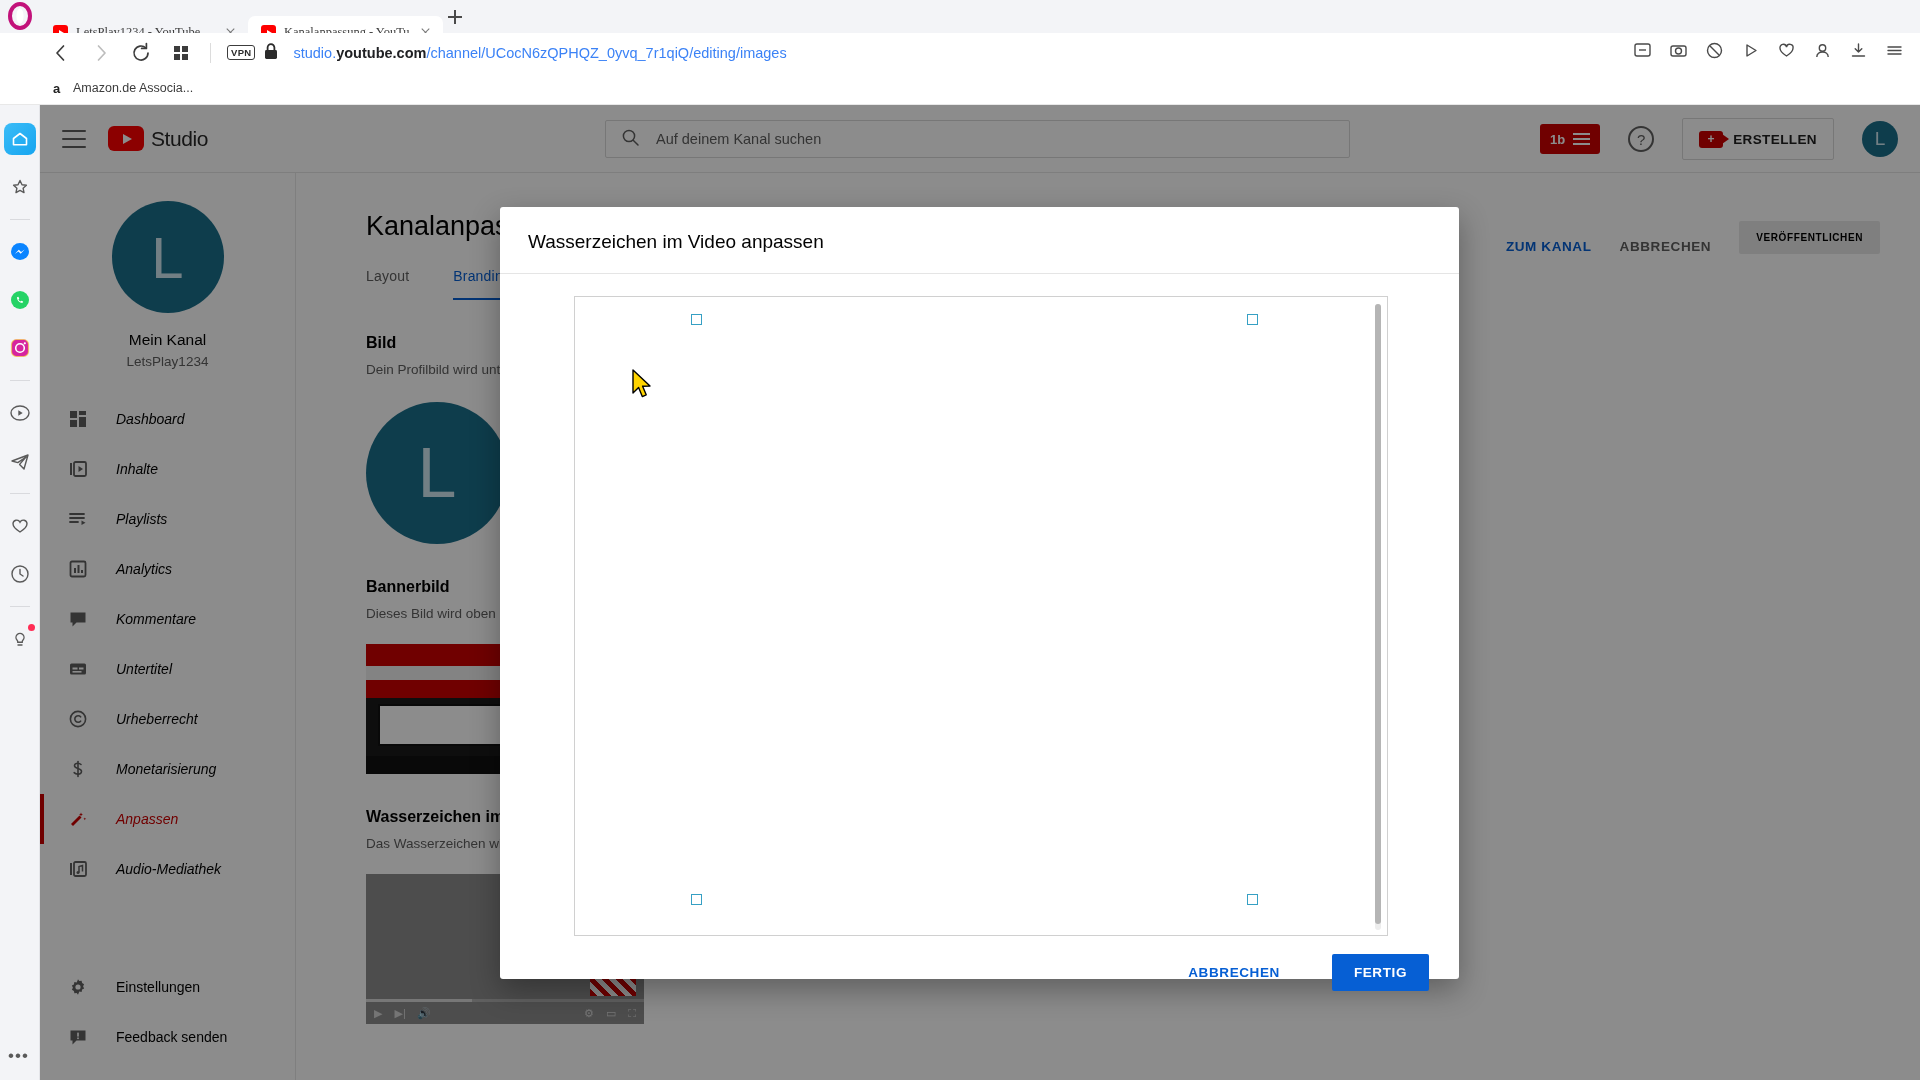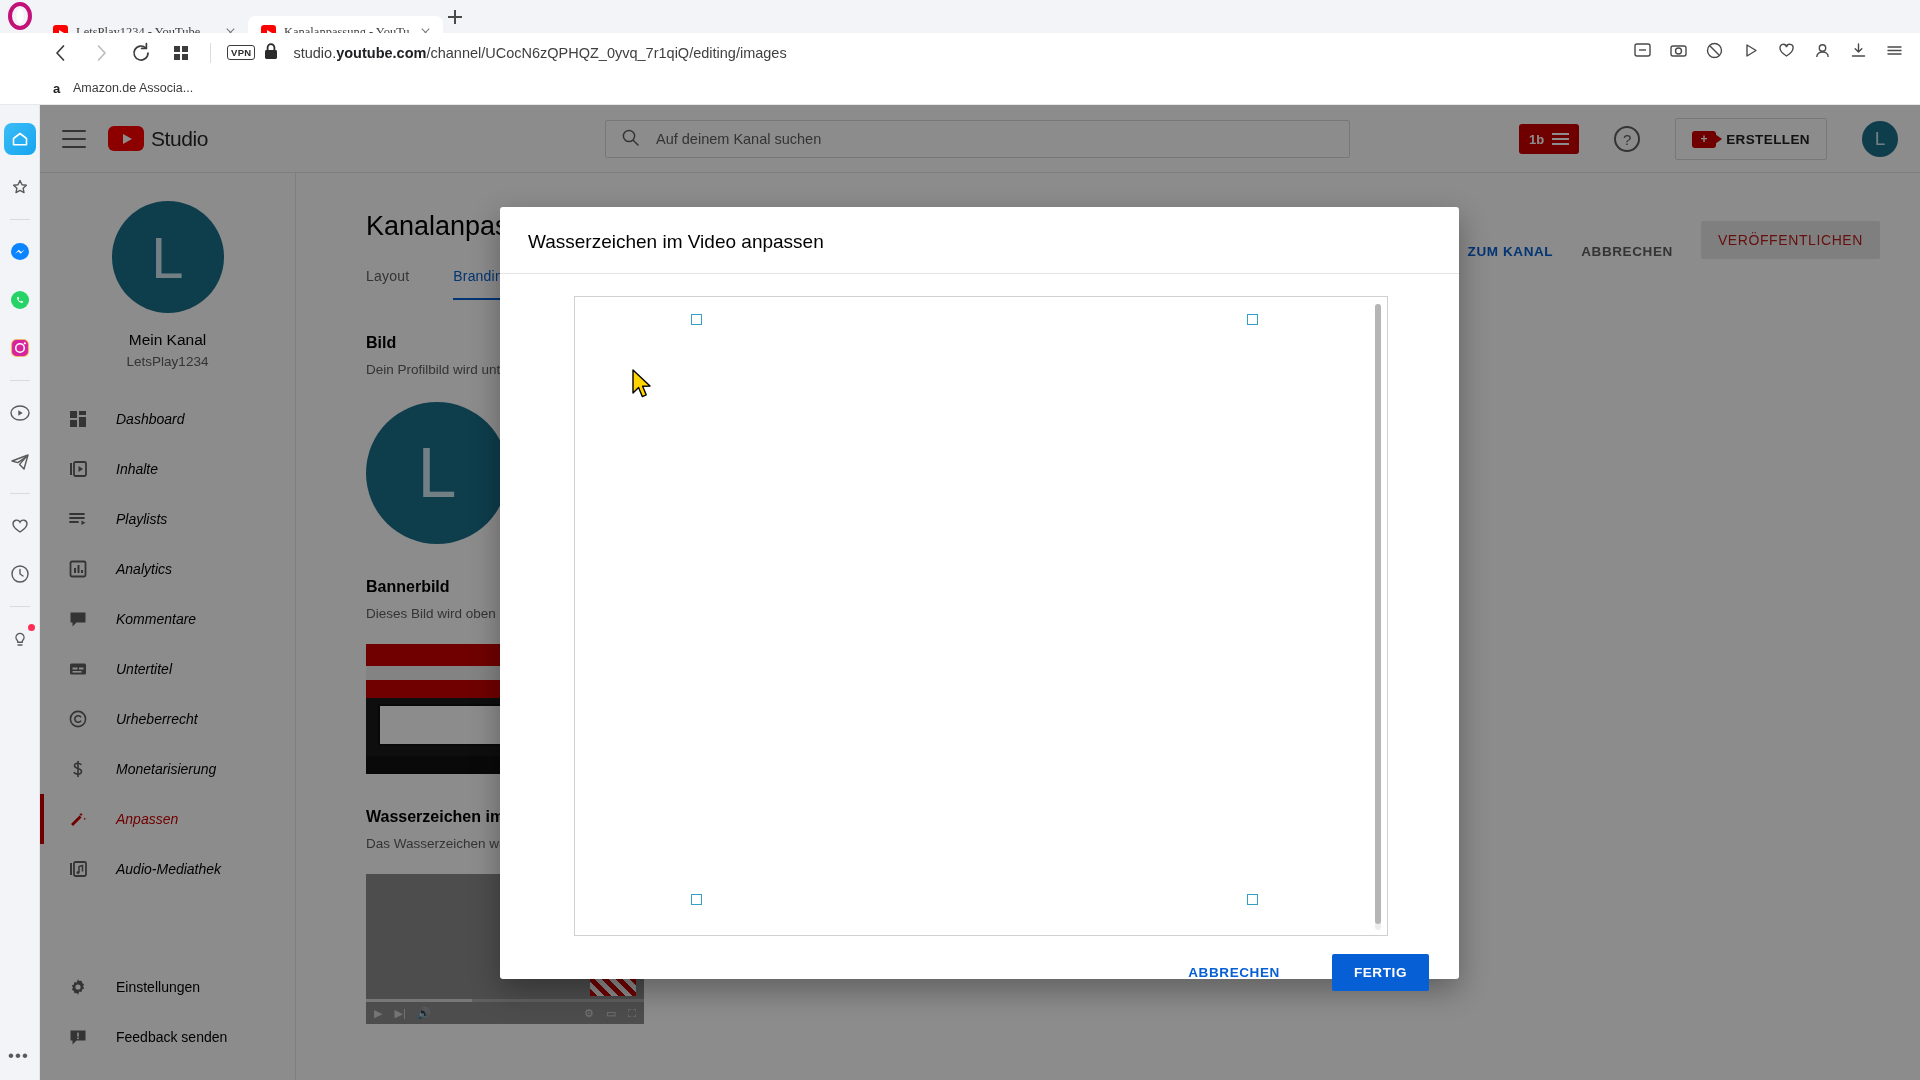--- a/index.html
+++ b/index.html
@@ -68,21 +68,21 @@
   .url-area {
     flex: 1 1 auto; display: flex; align-items: center; gap: 9px;
     font-size: 14.5px; color: #5f6368; overflow: hidden; white-space: nowrap;
   }
   .vpn-badge {
     border: 1.4px solid #3c3c3c; border-radius: 3px; padding: 0 3px;
     font-size: 9.5px; font-weight: bold; color: #2b2b2b; letter-spacing: .3px;
     line-height: 13px;
   }
   .url-host { color: #202124; font-weight: bold; }
-  .url-path { color: #404040; }
+  .url-path { color: #3b82f6; }
   .chrome-icons { display: flex; align-items: center; gap: 17px; padding-right: 16px; }
 
   .bookmarkbar {
     position: absolute; left: 0; top: 72px; width: 1920px; height: 33px;
     background: #ffffff; display: flex; align-items: center; padding-left: 48px; gap: 8px;
     font-size: 12.5px; color: #3c3c3c; border-bottom: 1px solid #e8e8e8;
   }
   .amz { width: 17px; height: 17px; display:flex; align-items:center; justify-content:center;
          font-weight: bold; font-size: 13px; color: #222; }
 
@@ -123,21 +123,21 @@
   .yt-search {
     position: absolute; left: 565px; top: 15px; width: 745px; height: 38px;
     border: 1px solid #d9d9d9; border-radius: 2px; display: flex; align-items: center; gap: 16px;
     padding-left: 15px; background: #fff;
   }
   .yt-search input {
     border: 0; outline: 0; font-size: 14.5px; color: #606060; width: 600px;
     font-family: "Liberation Sans", sans-serif; background: transparent;
   }
   .yt-search input::placeholder { color: #606060; }
-  .header-right { position: absolute; right: 22px; top: 0; height: 68px; display: flex; align-items: center; gap: 35px; }
+  .header-right { position: absolute; right: 22px; top: 0; height: 68px; display: flex; align-items: center; gap: 28px; }
   .red-chip {
     background: #cc0000; color: #fff; border-radius: 3px; height: 30px; padding: 0 10px;
     display: flex; align-items: center; gap: 8px; font-size: 13px; font-weight: bold;
   }
   .chip-lines { display:flex; flex-direction: column; gap: 3px; }
   .chip-lines i { display:block; width: 17px; height: 2px; background: #fff; }
   .help-icon { width: 26px; height: 26px; border: 2px solid #606060; border-radius: 50%;
     display:flex; align-items:center; justify-content:center; font-size: 15px; color:#606060; }
   .create-btn {
     height: 42px; border: 1px solid #d9d9d9; border-radius: 2px; display: flex; align-items: center;
@@ -177,21 +177,21 @@
   }
   .nav-bottom { position: absolute; left: 0; bottom: 18px; width: 100%; }
 
   
   .yt-main { position: absolute; left: 256px; top: 68px; width: 1624px; height: 907px; background: #fff; padding: 38px 0 0 70px; }
   .page-title { font-size: 27px; color: #030303; }
   .page-actions { position: absolute; right: 40px; top: 48px; display: flex; align-items: flex-end; gap: 28px; }
   .link-btn { font-size: 13.5px; font-weight: bold; letter-spacing: .6px; color: #065fd4; }
   .text-btn { font-size: 13.5px; font-weight: bold; letter-spacing: .6px; color: #606060; }
   .primary-btn-disabled {
-    background: #e8e8e8; color: #b91c1c; font-size: 14px; font-weight: normal; letter-spacing: .6px;
+    background: #e8e8e8; color: #000000; font-size: 10px; font-weight: bold; letter-spacing: .6px;
     padding: 11px 17px; border-radius: 2px;
   }
   .tabs { margin-top: 26px; display: flex; gap: 44px; }
   .tab-item { font-size: 14px; color: #606060; padding-bottom: 14px; letter-spacing: .2px; }
   .tab-item.active { color: #065fd4; border-bottom: 2.5px solid #065fd4; }
   .sec { margin-top: 34px; }
   .sec h3 { font-size: 16px; color: #030303; font-weight: bold; }
   .sec p { margin-top: 8px; font-size: 13.5px; color: #606060; max-width: 720px; line-height: 20px; }
   .profile-preview { margin-top: 22px; width: 142px; height: 142px; border-radius: 50%; background: #1a6f8b;
      color:#cfe8f0; display:flex; align-items:center; justify-content:center; font-size: 70px; }

